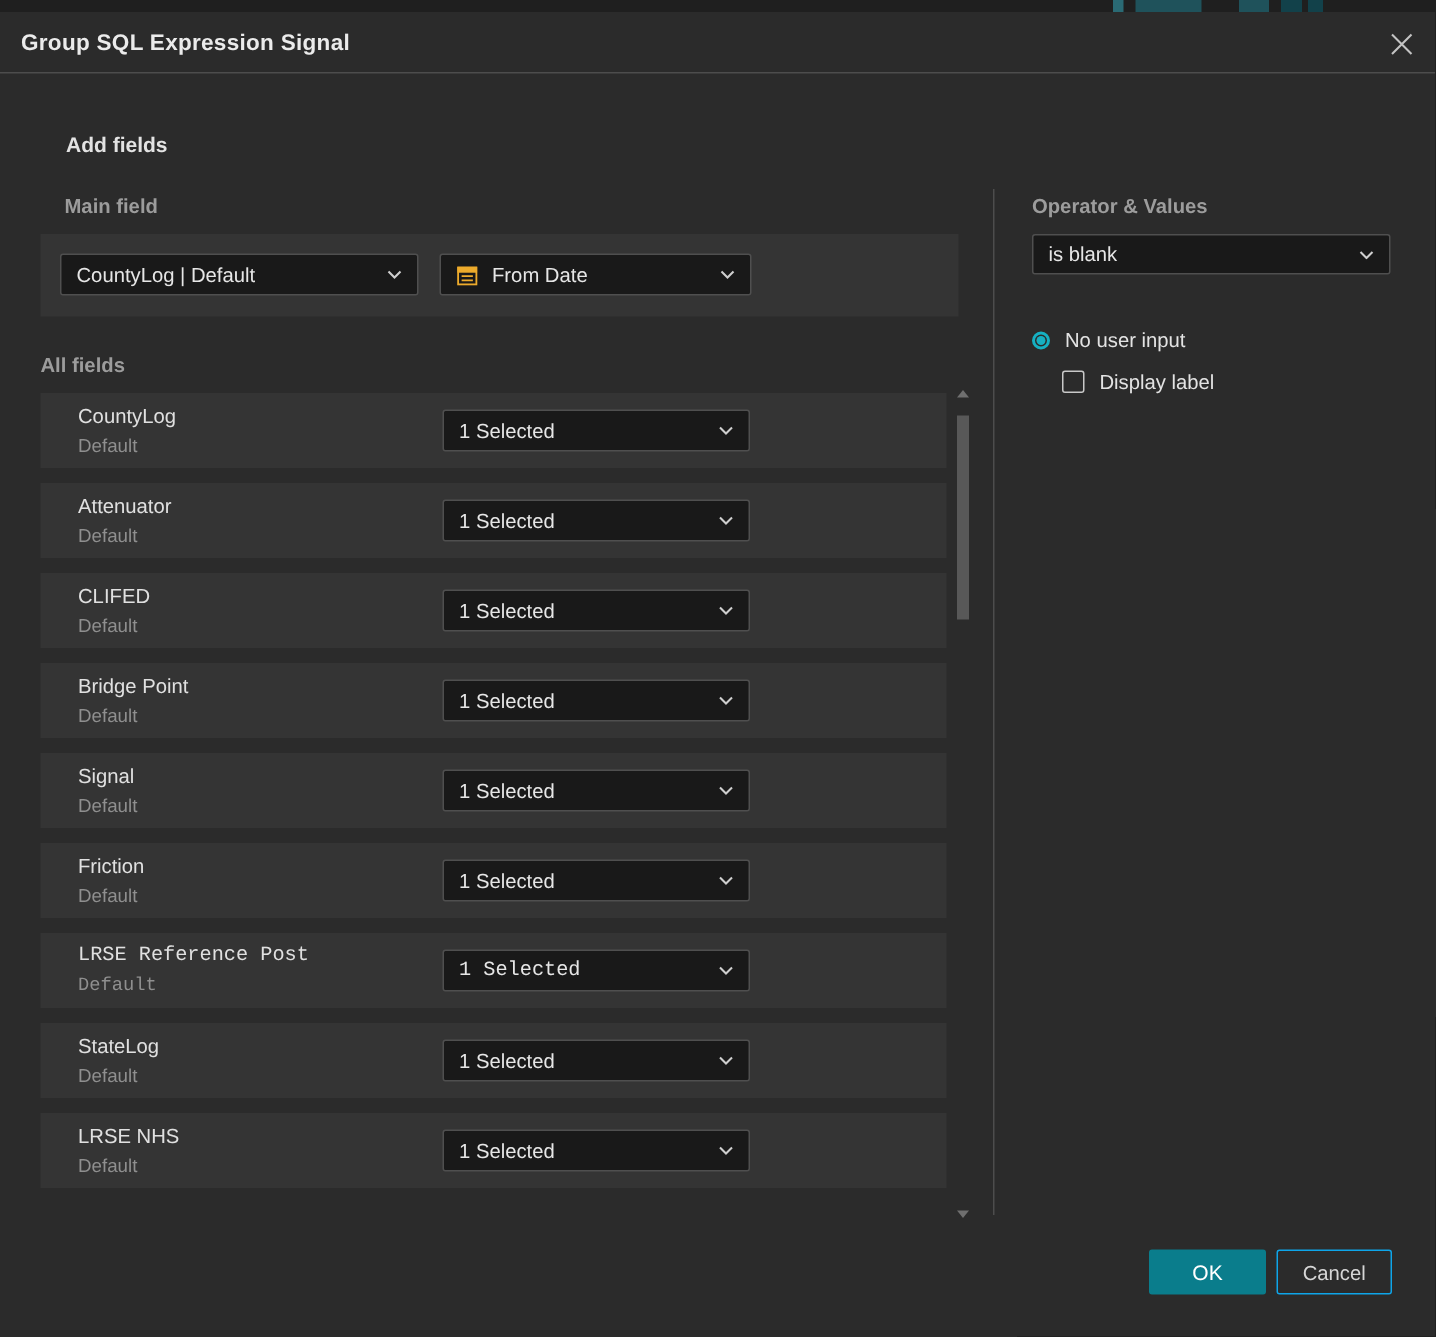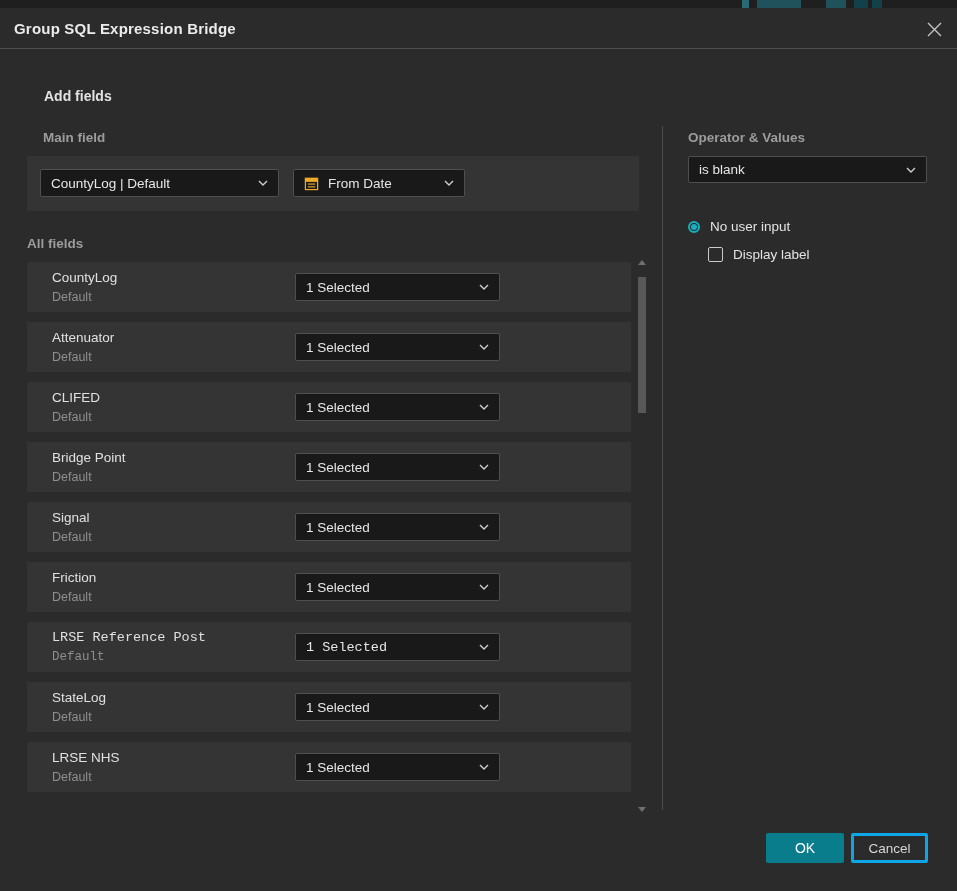--- a/index.html
+++ b/index.html
@@ -45,60 +45,60 @@
   .radio { width:12px; height:12px; border-radius:50%; border:2px solid #16b0c2; display:flex; align-items:center; justify-content:center; background:#2b2b2b; }
   .radio-dot { width:6px; height:6px; border-radius:50%; background:#16b0c2; }
   .radio-label { margin-left:10px; font-size:13.5px; color:#e3e3e3; }
 
   .check-row { position:absolute; left:708px; top:239px; display:flex; align-items:center; cursor:pointer; }
   .checkbox { width:15px; height:15px; border:1px solid #c9c9c9; border-radius:2px; background:transparent; }
   .check-label { margin-left:10px; font-size:13.5px; color:#e3e3e3; }
 
   
   .btn-ok { position:absolute; left:766px; top:825px; width:78px; height:30px; background:#0a7d8c; color:#ffffff; font-size:14px; border:none; border-radius:2px; display:flex; align-items:center; justify-content:center; cursor:pointer; font-family:"Liberation Sans", sans-serif; }
-  .btn-cancel { position:absolute; left:851px; top:825px; width:77px; height:30px; background:transparent; color:#d6d6d6; font-size:13.5px; border:3px solid #0ea5e9; border-radius:2px; display:flex; align-items:center; justify-content:center; cursor:pointer; font-family:"Liberation Sans", sans-serif; }
+  .btn-cancel { position:absolute; left:851px; top:825px; width:77px; height:30px; background:transparent; color:#d6d6d6; font-size:13.5px; border:1px solid #0ea5e9; border-radius:2px; display:flex; align-items:center; justify-content:center; cursor:pointer; font-family:"Liberation Sans", sans-serif; }
 </style>
 </head>
 <body>
 
 <div class="screen">
 
   <div class="top-strip">
     <div class="frag" style="left:742px;width:7px;background:#2a6a74;"></div>
     <div class="frag" style="left:757px;width:44px;background:#1f525b;"></div>
     <div class="frag" style="left:826px;width:20px;background:#1f525b;"></div>
     <div class="frag" style="left:854px;width:14px;background:#12414a;"></div>
     <div class="frag" style="left:872px;width:10px;background:#12414a;"></div>
   </div>
 
   <div class="dialog">
 
     <div class="titlebar">
-      <span class="title">Group SQL Expression Bridge</span>
+      <span class="title">Group SQL Expression Signal</span>
     </div>
     <div class="close-btn">
       <svg width="15" height="15" viewBox="0 0 15 15">
           <path d="M1 1 L14 14 M14 1 L1 14" stroke="#c4c4c4" stroke-width="1.4" fill="none"></path>
         </svg>
     </div>
 
     <div class="h-main" style="left:27px; top:80px;margin-left:17px;">Add fields</div>
 
     <div class="h-sub" style="left:27px; top:122px;margin-left:16px;">Main field</div>
 
     <div class="panel" style="left:27px; top:148px; width:612px; height:55px;">
       <div class="dropdown" style="left:13px; top:13px; width:239px; height:28px;">
         <span class="dd-text">CountyLog | Default</span>
         <span class="chev">
           <svg width="10" height="6" viewBox="0 0 10 6">
               <path d="M1 1 L5 5 L9 1" fill="none" stroke="#cfcfcf" stroke-width="1.4"></path>
             </svg>
         </span>
       </div>
-      <div class="dropdown" style="left:266px; top:13px; width:172px; height:28px;">
+      <div class="dropdown" style="left:266px; top:13px; width:208px; height:28px;">
         <span class="cal-icon">
           <svg width="15" height="15" viewBox="0 0 16 16">
             <rect x="1.5" y="2.5" width="13" height="12" fill="none" stroke="#edab2c" stroke-width="1.3"></rect>
             <rect x="1.5" y="2.5" width="13" height="3.2" fill="#edab2c" stroke="#edab2c"></rect>
             <line x1="4" y1="8.6" x2="12" y2="8.6" stroke="#edab2c" stroke-width="1.2"></line>
             <line x1="4" y1="11.6" x2="12" y2="11.6" stroke="#edab2c" stroke-width="1.2"></line>
           </svg>
         </span>
         <span class="dd-text">From Date</span>
         <span class="chev">

